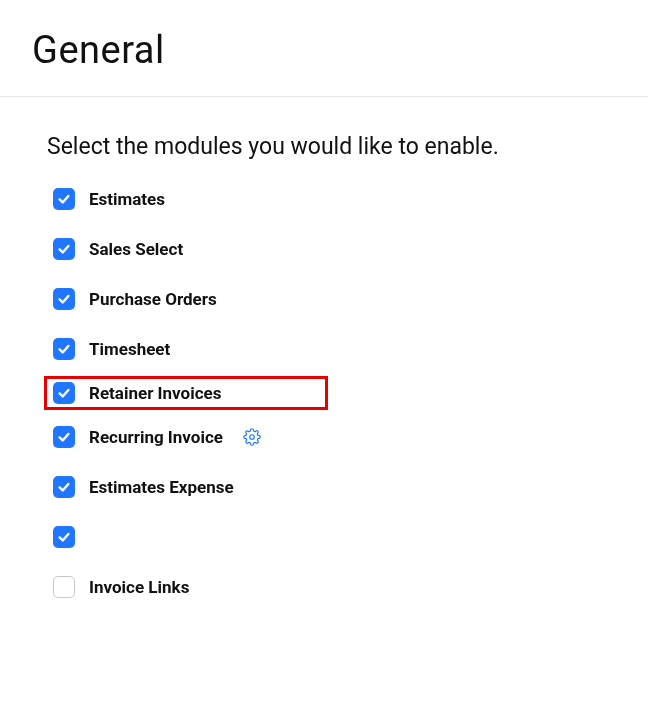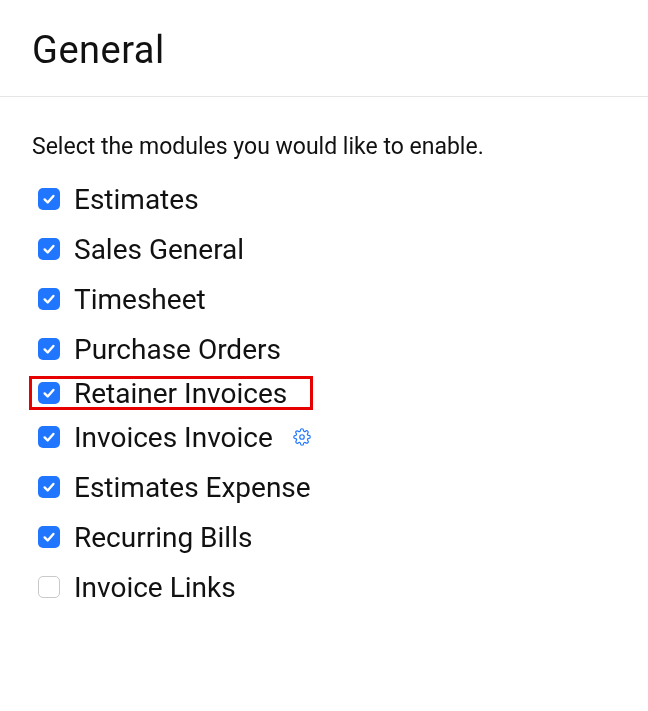--- a/index.html
+++ b/index.html
@@ -13,21 +13,21 @@
       font-size: 38px;
       font-weight: 400;
       padding: 28px 0 24px 32px;
       letter-spacing: 0.5px;
     }
     .divider {
       border: none;
       border-top: 1px solid #e5e5e5;
     }
     .content {
-      padding: 36px 0 0 32px;
+      padding: 36px 0 0 47px;
     }
     .instruction {
       font-size: 23px;
       font-weight: 400;
       margin-bottom: 22px;
     }
     .module-list {
       display: flex;
       flex-direction: column;
       gap: 16px;
@@ -62,22 +62,22 @@
     }
     .checkbox.unchecked {
       background: #fff;
       border: 1.5px solid #c9c9c9;
     }
     .checkbox svg {
       width: 14px;
       height: 14px;
     }
     .module-label {
-      font-size: 28px;
-      font-weight: 400;
+      font-size: 17px;
+      font-weight: 700;
       cursor: pointer;
     }
     .gear-icon {
       display: inline-flex;
       align-items: center;
       justify-content: center;
       margin-left: 6px;
       cursor: pointer;
     }
     .gear-icon svg {
@@ -101,53 +101,53 @@
           </svg>
         </span>
         <span class="module-label">Estimates</span>
       </label>
       <label class="module-row">
         <span class="checkbox checked">
           <svg viewBox="0 0 16 16" fill="none" stroke="#fff" stroke-width="2.8" stroke-linecap="round" stroke-linejoin="round">
             <polyline points="3,8.5 6.5,12 13,4.5"></polyline>
           </svg>
         </span>
-        <span class="module-label">Sales General</span>
+        <span class="module-label">Sales Select</span>
+      </label>
+      <label class="module-row">
+        <span class="checkbox checked">
+          <svg viewBox="0 0 16 16" fill="none" stroke="#fff" stroke-width="2.8" stroke-linecap="round" stroke-linejoin="round">
+            <polyline points="3,8.5 6.5,12 13,4.5"></polyline>
+          </svg>
+        </span>
+        <span class="module-label">Purchase Orders</span>
       </label>
       <label class="module-row">
         <span class="checkbox checked">
           <svg viewBox="0 0 16 16" fill="none" stroke="#fff" stroke-width="2.8" stroke-linecap="round" stroke-linejoin="round">
             <polyline points="3,8.5 6.5,12 13,4.5"></polyline>
           </svg>
         </span>
         <span class="module-label">Timesheet</span>
-      </label>
-      <label class="module-row">
-        <span class="checkbox checked">
-          <svg viewBox="0 0 16 16" fill="none" stroke="#fff" stroke-width="2.8" stroke-linecap="round" stroke-linejoin="round">
-            <polyline points="3,8.5 6.5,12 13,4.5"></polyline>
-          </svg>
-        </span>
-        <span class="module-label">Purchase Orders</span>
       </label>
       <label class="module-row highlighted">
         <span class="checkbox checked">
           <svg viewBox="0 0 16 16" fill="none" stroke="#fff" stroke-width="2.8" stroke-linecap="round" stroke-linejoin="round">
             <polyline points="3,8.5 6.5,12 13,4.5"></polyline>
           </svg>
         </span>
         <span class="module-label">Retainer Invoices</span>
       </label>
       <label class="module-row">
         <span class="checkbox checked">
           <svg viewBox="0 0 16 16" fill="none" stroke="#fff" stroke-width="2.8" stroke-linecap="round" stroke-linejoin="round">
             <polyline points="3,8.5 6.5,12 13,4.5"></polyline>
           </svg>
         </span>
-        <span class="module-label">Invoices Invoice</span>
+        <span class="module-label">Recurring Invoice</span>
         <span class="gear-icon">
           <svg viewBox="0 0 24 24" fill="none" stroke-width="1.6" stroke-linecap="round" stroke-linejoin="round">
             <circle cx="12" cy="12" r="3"></circle>
             <path d="M19.4 15a1.65 1.65 0 0 0 .33 1.82l.06.06a2 2 0 1 1-2.83 2.83l-.06-.06a1.65 1.65 0 0 0-1.82-.33 1.65 1.65 0 0 0-1 1.51V21a2 2 0 0 1-4 0v-.09a1.65 1.65 0 0 0-1-1.51 1.65 1.65 0 0 0-1.82.33l-.06.06a2 2 0 1 1-2.83-2.83l.06-.06a1.65 1.65 0 0 0 .33-1.82 1.65 1.65 0 0 0-1.51-1H3a2 2 0 0 1 0-4h.09a1.65 1.65 0 0 0 1.51-1 1.65 1.65 0 0 0-.33-1.82l-.06-.06a2 2 0 1 1 2.83-2.83l.06.06a1.65 1.65 0 0 0 1.82.33h0a1.65 1.65 0 0 0 1-1.51V3a2 2 0 0 1 4 0v.09a1.65 1.65 0 0 0 1 1.51h0a1.65 1.65 0 0 0 1.82-.33l.06-.06a2 2 0 1 1 2.83 2.83l-.06.06a1.65 1.65 0 0 0-.33 1.82v0a1.65 1.65 0 0 0 1.51 1H21a2 2 0 0 1 0 4h-.09a1.65 1.65 0 0 0-1.51 1z"></path>
           </svg>
         </span>
       </label>
       <label class="module-row">
         <span class="checkbox checked">
           <svg viewBox="0 0 16 16" fill="none" stroke="#fff" stroke-width="2.8" stroke-linecap="round" stroke-linejoin="round">
@@ -155,20 +155,19 @@
           </svg>
         </span>
         <span class="module-label">Estimates Expense</span>
       </label>
       <label class="module-row">
         <span class="checkbox checked">
           <svg viewBox="0 0 16 16" fill="none" stroke="#fff" stroke-width="2.8" stroke-linecap="round" stroke-linejoin="round">
             <polyline points="3,8.5 6.5,12 13,4.5"></polyline>
           </svg>
         </span>
-        <span class="module-label">Recurring Bills</span>
       </label>
       <label class="module-row">
         <span class="checkbox unchecked"></span>
         <span class="module-label">Invoice Links</span>
       </label>
     </div>
 </div>
 
 </body></html>

